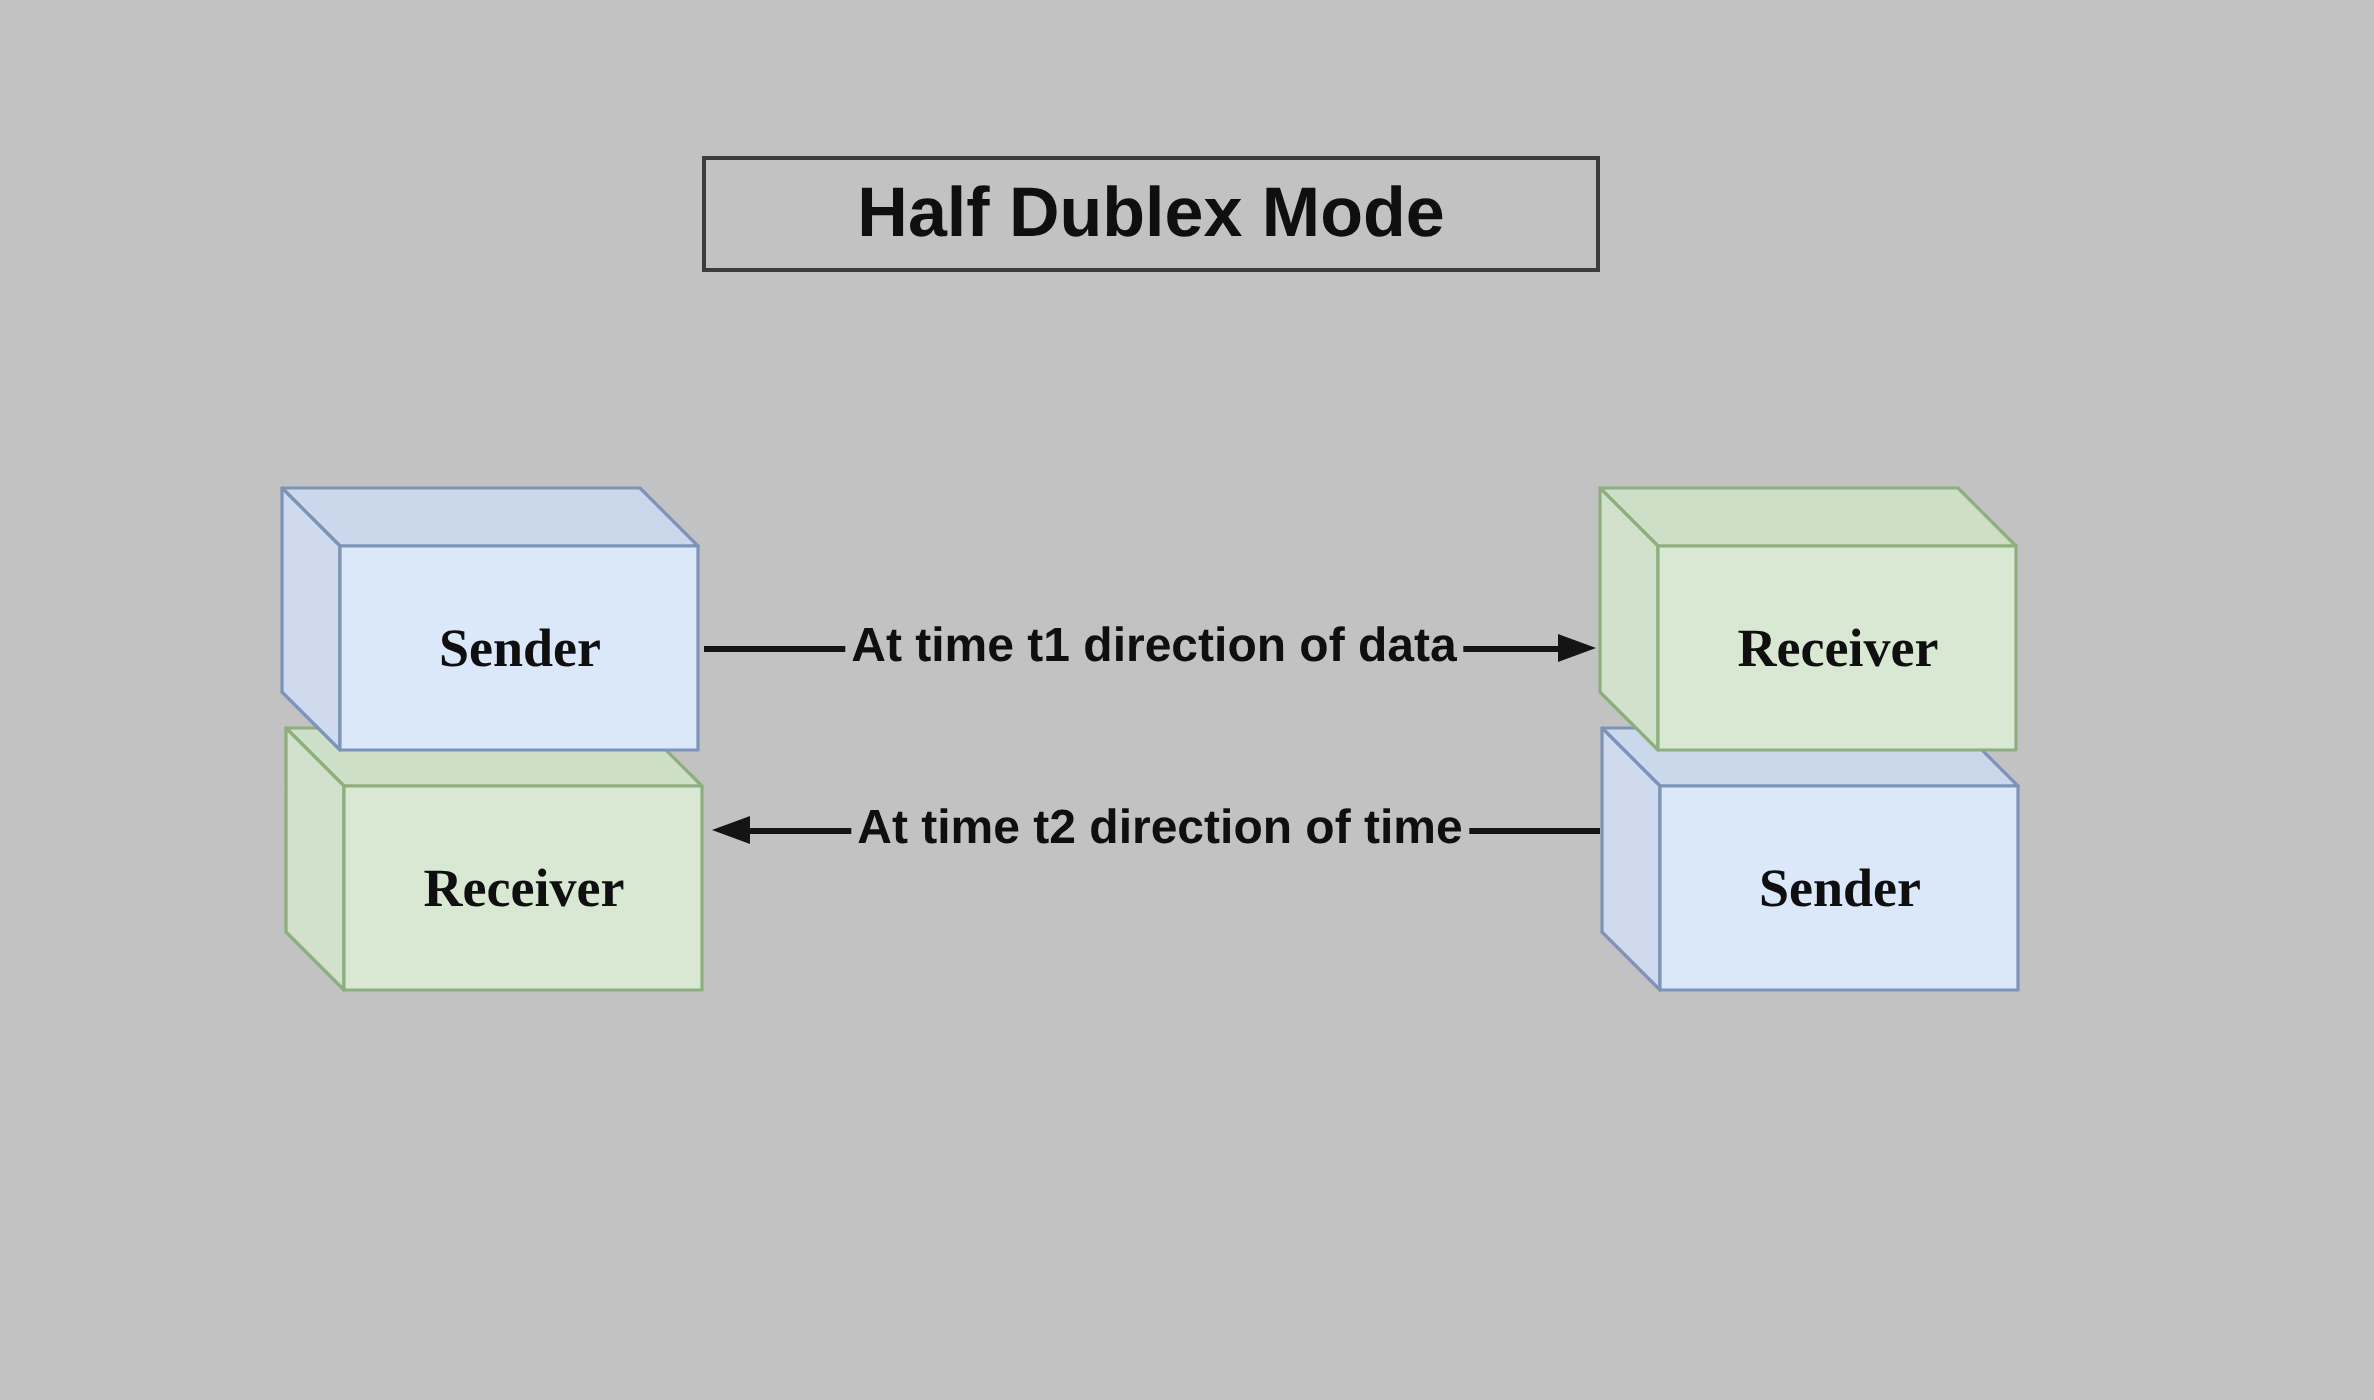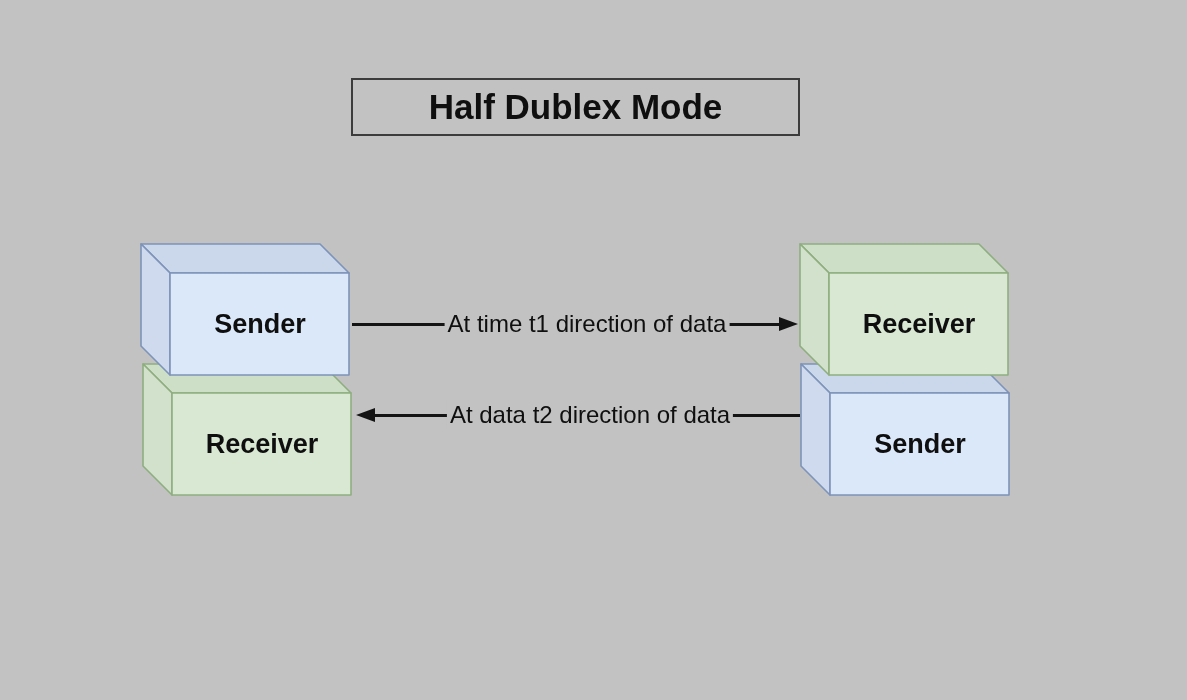--- a/index.html
+++ b/index.html
@@ -38,20 +38,21 @@
     font-size: 35px;
     font-weight: bold;
     white-space: nowrap;
   }
 
   
   .cube {
     position: absolute;
     width: 184px;
     height: 133px;
+    font-family: Liberation Serif, serif;
   }
   .cube svg { display: block; }
   .cube .face { stroke-width: 1.6; stroke-linejoin: round; }
   .cube-blue .face { stroke: var(--blueStroke, #7e93b8); }
   .cube-blue .face.top   { fill: var(--blueTop, #cbd8ec); }
   .cube-blue .face.side  { fill: var(--blueSide, #cfdaee); }
   .cube-blue .face.front { fill: var(--blueFront, #dbe8fa); }
   .cube-green .face { stroke: var(--greenStroke, #8fae80); }
   .cube-green .face.top   { fill: var(--greenTop, #cddfc6); }
   .cube-green .face.side  { fill: var(--greenSide, #d1e1cb); }
@@ -103,25 +104,25 @@
   }
   .arrow-left .head {
     left: 0;
     border-right: 19px solid var(--line, #141414);
   }
   .arrow .arrow-label {
     position: absolute;
     left: 50%;
     top: 0;
     transform: translate(-50%, -50%);
-    margin-left: 12px;
+    margin-left: 2px;
     background: var(--bg, #c2c2c2);
     padding: 0 3px;
     font-size: 24px;
-    font-weight: normal;
+    font-weight: bold;
     white-space: nowrap;
     line-height: 1.2;
   }
   .arrow-t1 { left: 352px; top: 324px; width: 446px; }
   .arrow-t2 { left: 356px; top: 415px; width: 444px; }
 
   
   .device-label {
     position: absolute;
     transform: translateX(-50%);
@@ -179,17 +180,17 @@
 
   <div class="arrow arrow-right arrow-t1">
     <div class="shaft"></div>
     <div class="head"></div>
     <span class="arrow-label">At time t1 direction of data</span>
   </div>
 
   <div class="arrow arrow-left arrow-t2">
     <div class="shaft"></div>
     <div class="head"></div>
-    <span class="arrow-label">At data t2 direction of data</span>
+    <span class="arrow-label">At time t2 direction of time</span>
   </div>
 
 
 </div>
 
 </body></html>

